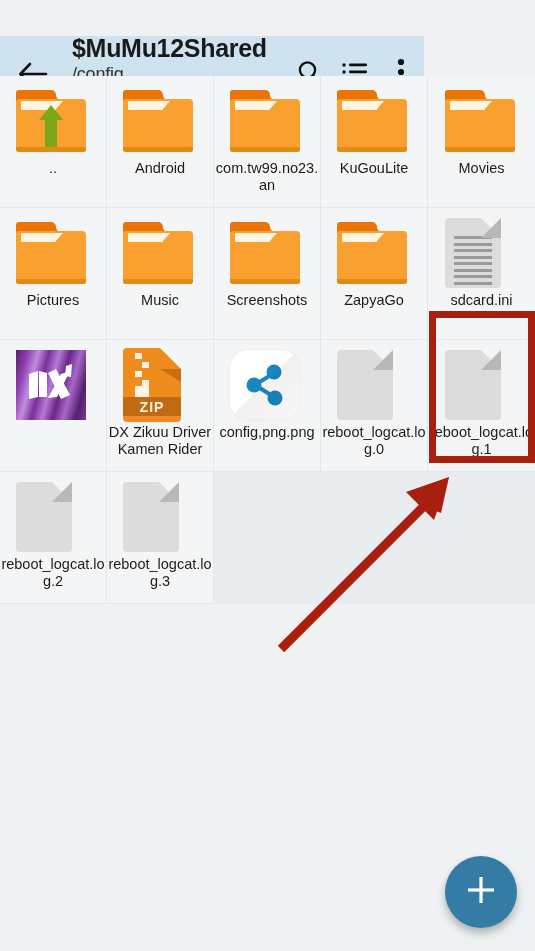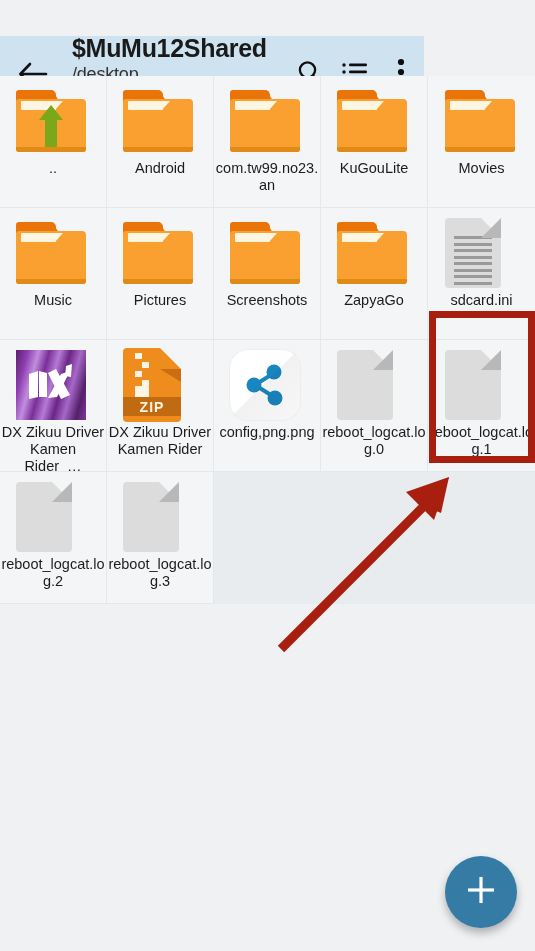--- a/index.html
+++ b/index.html
@@ -242,21 +242,21 @@
     <div id="back-btn">
       <svg width="30" height="26" viewBox="0 0 30 26" aria-hidden="true">
         <g stroke="#121212" stroke-width="2.6" fill="none" stroke-linecap="round" stroke-linejoin="round">
           <line x1="28" y1="13" x2="3" y2="13"></line>
           <polyline points="12,3 2.4,13 12,23"></polyline>
         </g>
       </svg>
     </div>
     <div class="title-wrap">
       <div id="title-main">$MuMu12Shared</div>
-      <div id="title-sub">/desktop</div>
+      <div id="title-sub">/config</div>
     </div>
     <div class="hdr-icon">
       <span>
         <svg width="27" height="27" viewBox="0 0 27 27" aria-hidden="true">
           <circle cx="11.5" cy="11" r="7.6" fill="none" stroke="#0f0f0f" stroke-width="2.3"></circle>
           <line x1="17" y1="16.6" x2="24" y2="23.6" stroke="#0f0f0f" stroke-width="2.3" stroke-linecap="round"></line>
         </svg>
       </span>
     </div>
     <div class="hdr-icon">
@@ -369,35 +369,35 @@
       <div class="icon-box">
         <div class="folder">
             <div class="tab"></div>
             <div class="tabslope"></div>
             <div class="body"></div>
             <div class="paper"></div>
             <div class="paperslope"></div>
             <div class="base"></div>
           </div>
       </div>
+      <div class="label">Pictures</div>
+    </div>
+
+    <div class="cell">
+      <div class="icon-box">
+        <div class="folder">
+            <div class="tab"></div>
+            <div class="tabslope"></div>
+            <div class="body"></div>
+            <div class="paper"></div>
+            <div class="paperslope"></div>
+            <div class="base"></div>
+          </div>
+      </div>
       <div class="label">Music</div>
-    </div>
-
-    <div class="cell">
-      <div class="icon-box">
-        <div class="folder">
-            <div class="tab"></div>
-            <div class="tabslope"></div>
-            <div class="body"></div>
-            <div class="paper"></div>
-            <div class="paperslope"></div>
-            <div class="base"></div>
-          </div>
-      </div>
-      <div class="label">Pictures</div>
     </div>
 
     <div class="cell">
       <div class="icon-box">
         <div class="folder">
             <div class="tab"></div>
             <div class="tabslope"></div>
             <div class="body"></div>
             <div class="paper"></div>
             <div class="paperslope"></div>
@@ -450,21 +450,20 @@
             <g fill="#ffffff">
               <polygon points="3,10 12,7 12,33 3,35"></polygon>
               <polygon points="13,7 21,9 21,33 13,33"></polygon>
               <polygon points="22,9 30,5 44,31 35,35"></polygon>
               <polygon points="44,7 35,10 22,34 31,33"></polygon>
               <polygon points="40,2 46,0 45,13 39,12"></polygon>
             </g>
           </svg>
         </div>
       </div>
-      <div class="label">DX Zikuu Driver Kamen Rider_…</div>
     </div>
 
     <div class="cell">
       <div class="icon-box">
         <div class="zip">
           <div class="sheet"></div>
           <div class="zipper">
               <i></i>
               <i></i>
               <i></i>

